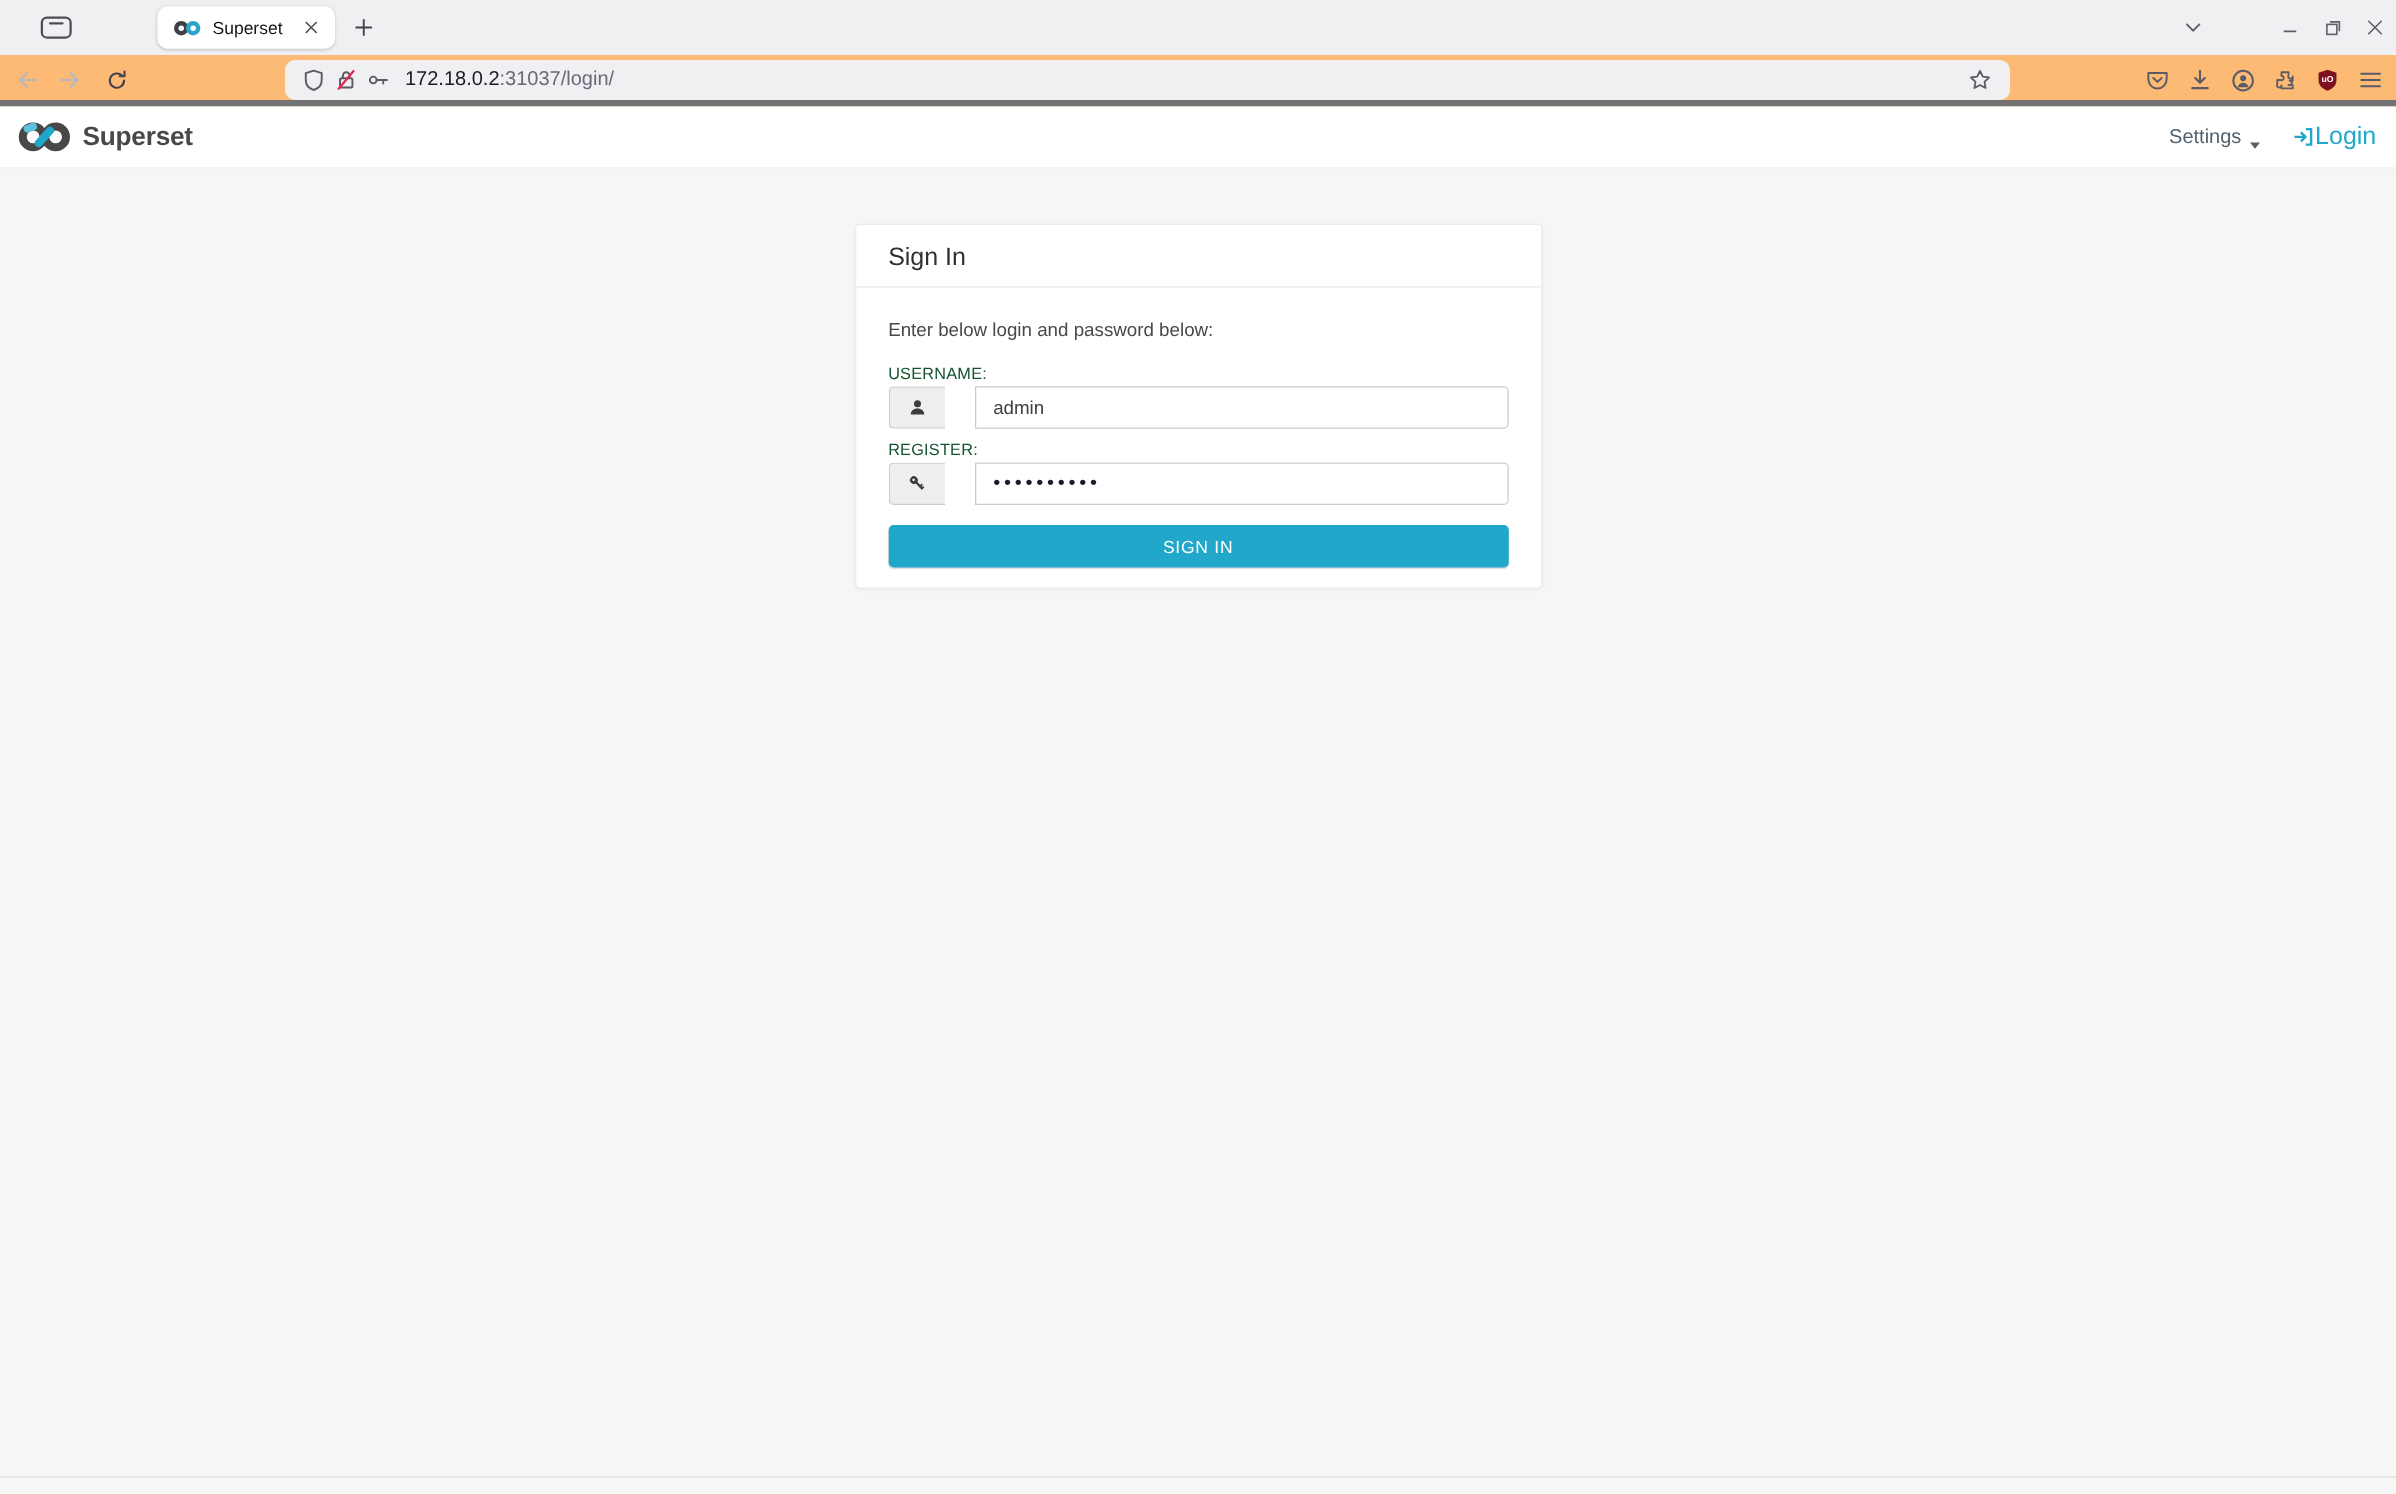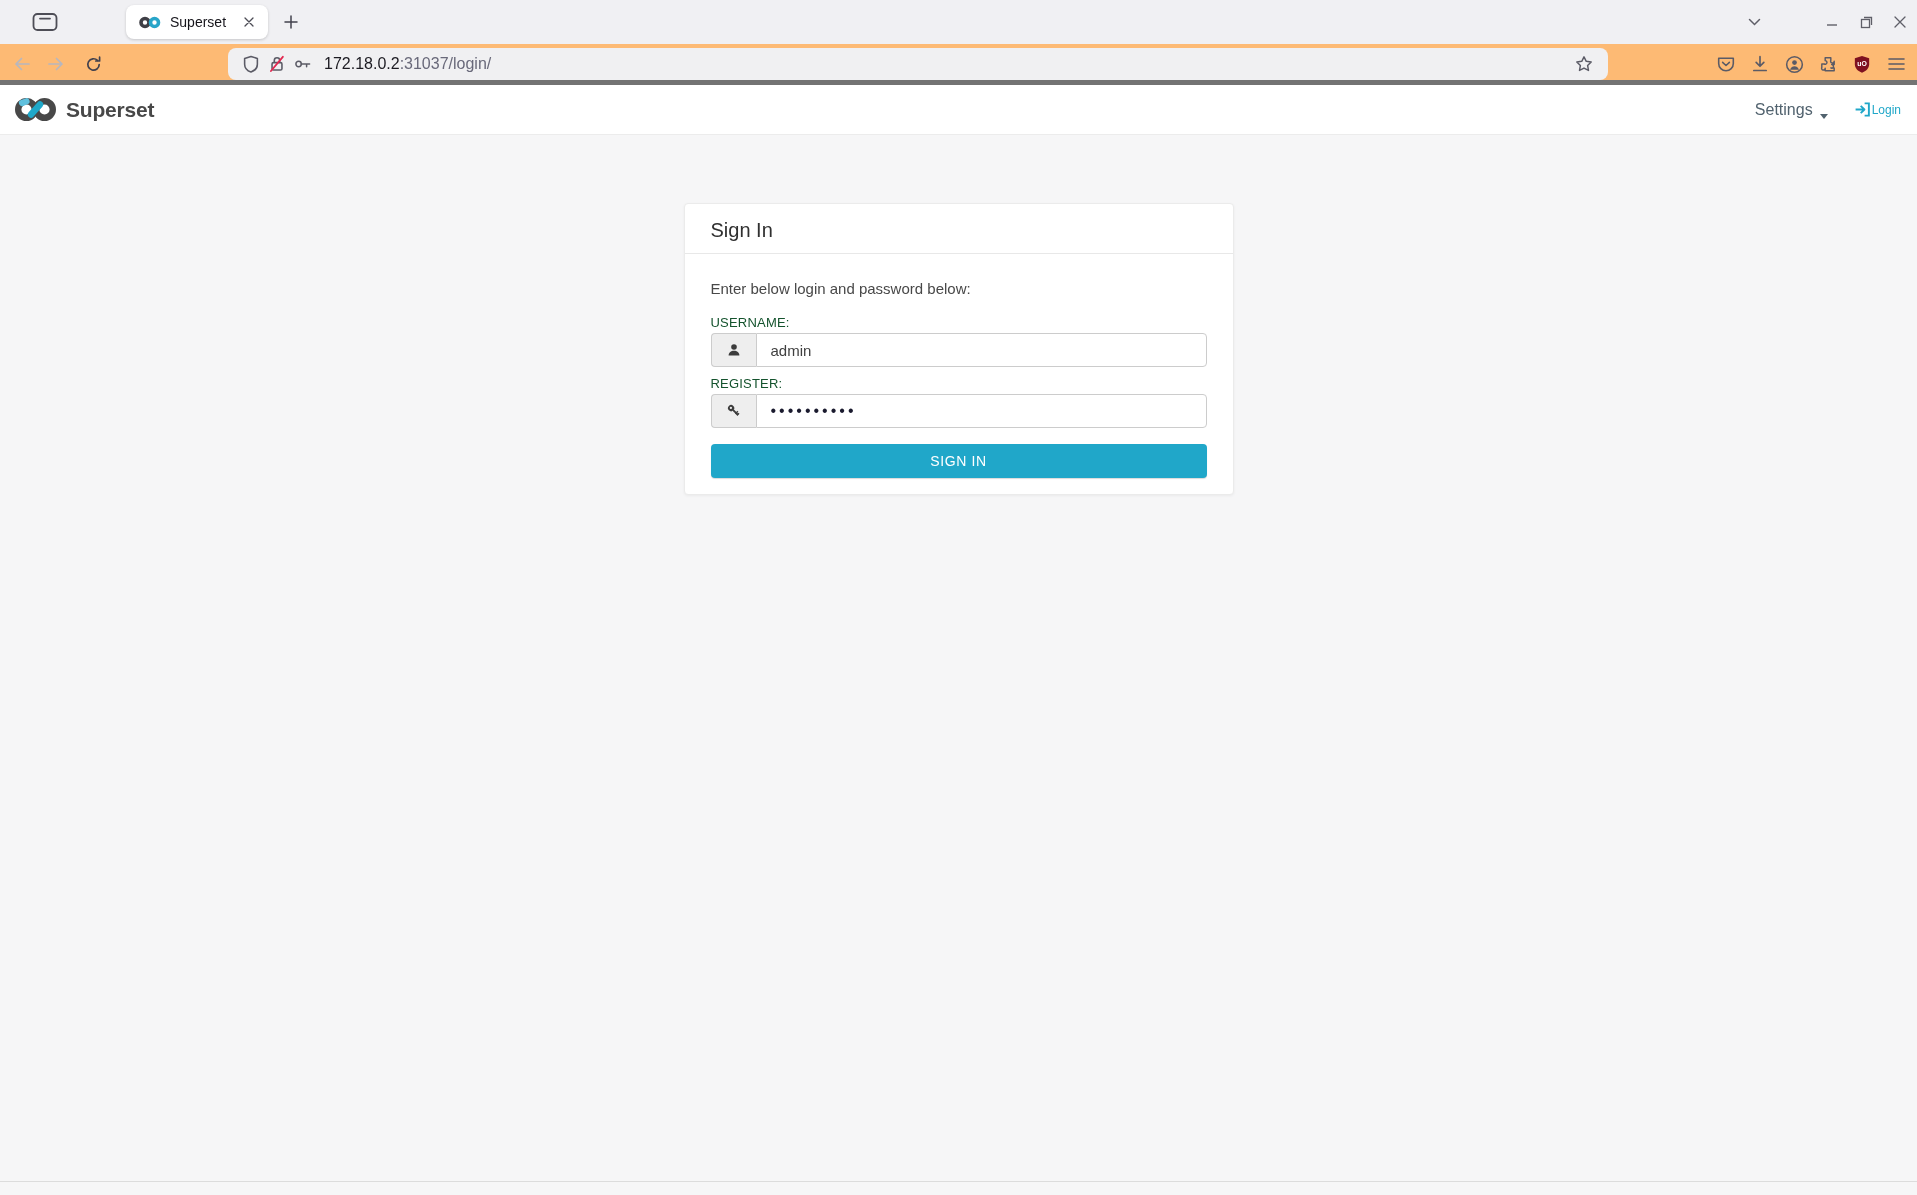--- a/index.html
+++ b/index.html
@@ -44,33 +44,33 @@
   .tool-btn{width:34px;height:32px;border-radius:5px;display:flex;align-items:center;justify-content:center;color:var(--chrome-icon);}
 
   
   .site-header{height:50px;background:#fff;border-bottom:1px solid #ececec;display:flex;align-items:center;padding:0 16px 0 13px;}
   .brand{display:flex;align-items:center;cursor:pointer;}
   .brand-name{font-size:21px;font-weight:bold;color:#484848;margin-left:8px;letter-spacing:-0.2px;}
   .header-right{margin-left:auto;display:flex;align-items:center;}
   .settings-link{display:flex;align-items:flex-end;font-size:16px;color:#51626e;cursor:pointer;}
   .caret{width:0;height:0;border-left:4.5px solid transparent;border-right:4.5px solid transparent;
     border-top:5px solid #51626e;margin-left:7px;margin-top:2px;}
-  .login-link{display:flex;align-items:center;font-size:12px;color:var(--accent);cursor:pointer;margin-left:26px;justify-content:space-between;}
+  .login-link{display:flex;align-items:center;font-size:20px;color:var(--accent);cursor:pointer;margin-left:26px;justify-content:space-between;}
   .login-link svg{margin-right:1px;}
 
   .content{height:1046px;background:#f6f6f7;}
   .page-footer{height:14px;background:#f6f6f7;border-top:1px solid #dcdcdc;}
 
-  .card{width:550px;margin:0 auto;position:relative;top:68px;background:#fff;border:1px solid #ebebeb;
+  .card{width:550px;margin:0 auto;position:relative;top:44px;background:#fff;border:1px solid #ebebeb;
     border-radius:4px;box-shadow:0 1px 3px rgba(0,0,0,.05);}
   .card-heading{padding:15px 26px 12px;border-bottom:1px solid #e8e8e8;font-size:20px;color:#303030;line-height:22px;}
   .card-body{padding:22px 26px 16px;}
   .intro{font-size:15px;color:#484848;margin:4px 0 18px;}
   .field-label{font-size:13px;color:#14532d;margin-bottom:3px;letter-spacing:0.2px;}
-  .input-group{display:flex;margin-bottom:9px;}
+  .input-group{display:flex;margin-bottom:9px;gap:24px;}
   .addon{width:45px;background:#eee;border:1px solid #ccc;border-right:0;border-radius:4px 0 0 4px;
     display:flex;align-items:center;justify-content:center;color:#3c3c3c;}
   .input-group input{flex:1;height:34px;border:1px solid #ccc;border-radius:0 4px 4px 0;padding:0 14px;
     font-size:15px;color:#404040;background:#fff;outline:none;font-family:inherit;}
   .input-group input.pw{font-size:16px;letter-spacing:3px;color:#1a1a2e;}
   .btn{display:block;width:100%;height:34px;border-radius:4px;background:var(--accent);color:#fff;
     font-size:14px;letter-spacing:0.6px;box-shadow:0 1px 1px rgba(0,0,0,.15);}
   .btn-signin{margin-top:16px;}
   .btn-register{margin-top:6px;}
 </style>

